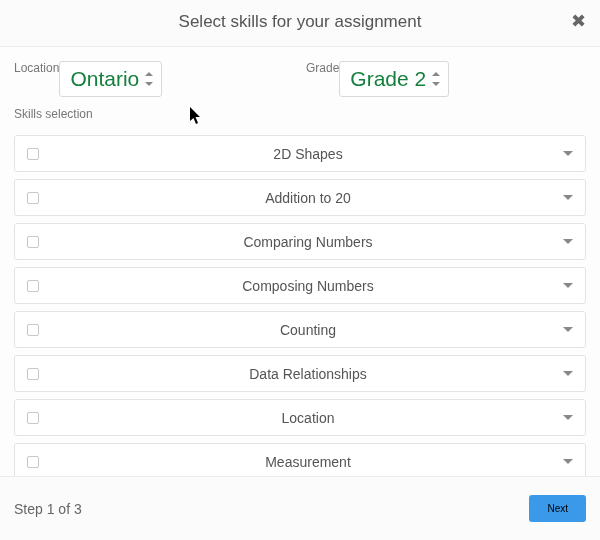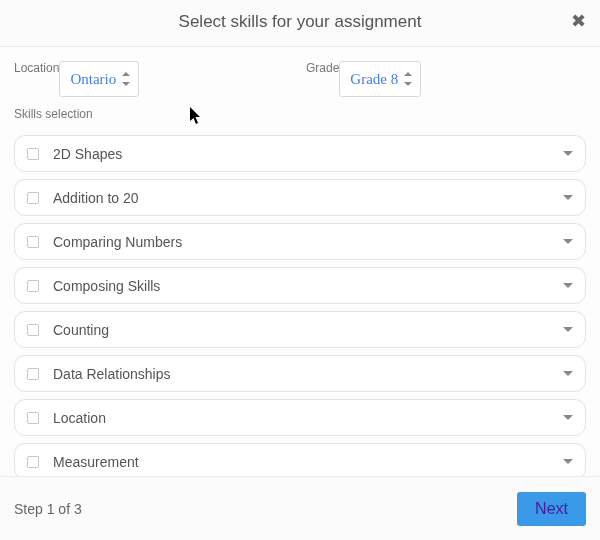--- a/index.html
+++ b/index.html
@@ -63,23 +63,22 @@
     border: 1px solid #d9d9d9;
     border-radius: 3px;
     background: #fff;
     height: 36px;
     display: flex;
     align-items: center;
     padding: 0 22px 0 10px;
     cursor: pointer;
   }
   .select-value {
-    font-size: 15px;
-    color: #3b82f6;
-    font-family: Liberation Serif, serif;
+    font-size: 21px;
+    color: #15803d;
   }
   .select-caret {
     position: absolute;
     right: 8px;
     top: 50%;
     transform: translateY(-50%);
     width: 8px;
     height: 14px;
     color: #888;
   }
@@ -102,28 +101,29 @@
   }
   .skills-list {
     display: flex;
     flex-direction: column;
     gap: 7px;
     height: 348px;
     overflow-y: auto;
   }
   .skill-row {
     border: 1px solid #e3e3e3;
-    border-radius: 11px;
+    border-radius: 3px;
     background: #fff;
     height: 37px;
     flex: 0 0 37px;
     display: flex;
     align-items: center;
     padding: 0 12px;
     cursor: pointer;
+    text-align: center;
   }
   .skill-check {
     width: 12px;
     height: 12px;
     border: 1px solid #c8c8c8;
     border-radius: 2px;
     margin-right: 14px;
     flex-shrink: 0;
   }
   .skill-label {
@@ -145,25 +145,25 @@
     justify-content: space-between;
     padding: 10px 14px;
     height: 64px;
   }
   .step-text {
     font-size: 14px;
     color: #666;
   }
   .btn-next {
     background: #3a99e9;
-    color: #4c1d95;
+    color: #000000;
     border: none;
     border-radius: 3px;
     padding: 8px 18px;
-    font-size: 16px;
+    font-size: 10px;
     cursor: pointer;
   }
   .cursor {
     position: absolute;
     left: 190px;
     top: 107px;
     font-size: 14px;
     color: #000;
     pointer-events: none;
   }
@@ -182,21 +182,21 @@
       <div class="field">
         <div class="field-label">Location</div>
         <div class="select-wrap">
           <span class="select-value">Ontario</span>
           <span class="select-caret"></span>
         </div>
       </div>
       <div class="field">
         <div class="field-label">Grade</div>
         <div class="select-wrap">
-          <span class="select-value">Grade 8</span>
+          <span class="select-value">Grade 2</span>
           <span class="select-caret"></span>
         </div>
       </div>
     </div>
 
     <div class="section-label">Skills selection</div>
     <div class="skills-list" id="skills-list">
         <div class="skill-row">
           <span class="skill-check"></span>
           <span class="skill-label">2D Shapes</span>
@@ -207,21 +207,21 @@
           <span class="skill-label">Addition to 20</span>
           <span class="skill-caret"></span>
         </div>
         <div class="skill-row">
           <span class="skill-check"></span>
           <span class="skill-label">Comparing Numbers</span>
           <span class="skill-caret"></span>
         </div>
         <div class="skill-row">
           <span class="skill-check"></span>
-          <span class="skill-label">Composing Skills</span>
+          <span class="skill-label">Composing Numbers</span>
           <span class="skill-caret"></span>
         </div>
         <div class="skill-row">
           <span class="skill-check"></span>
           <span class="skill-label">Counting</span>
           <span class="skill-caret"></span>
         </div>
         <div class="skill-row">
           <span class="skill-check"></span>
           <span class="skill-label">Data Relationships</span>

